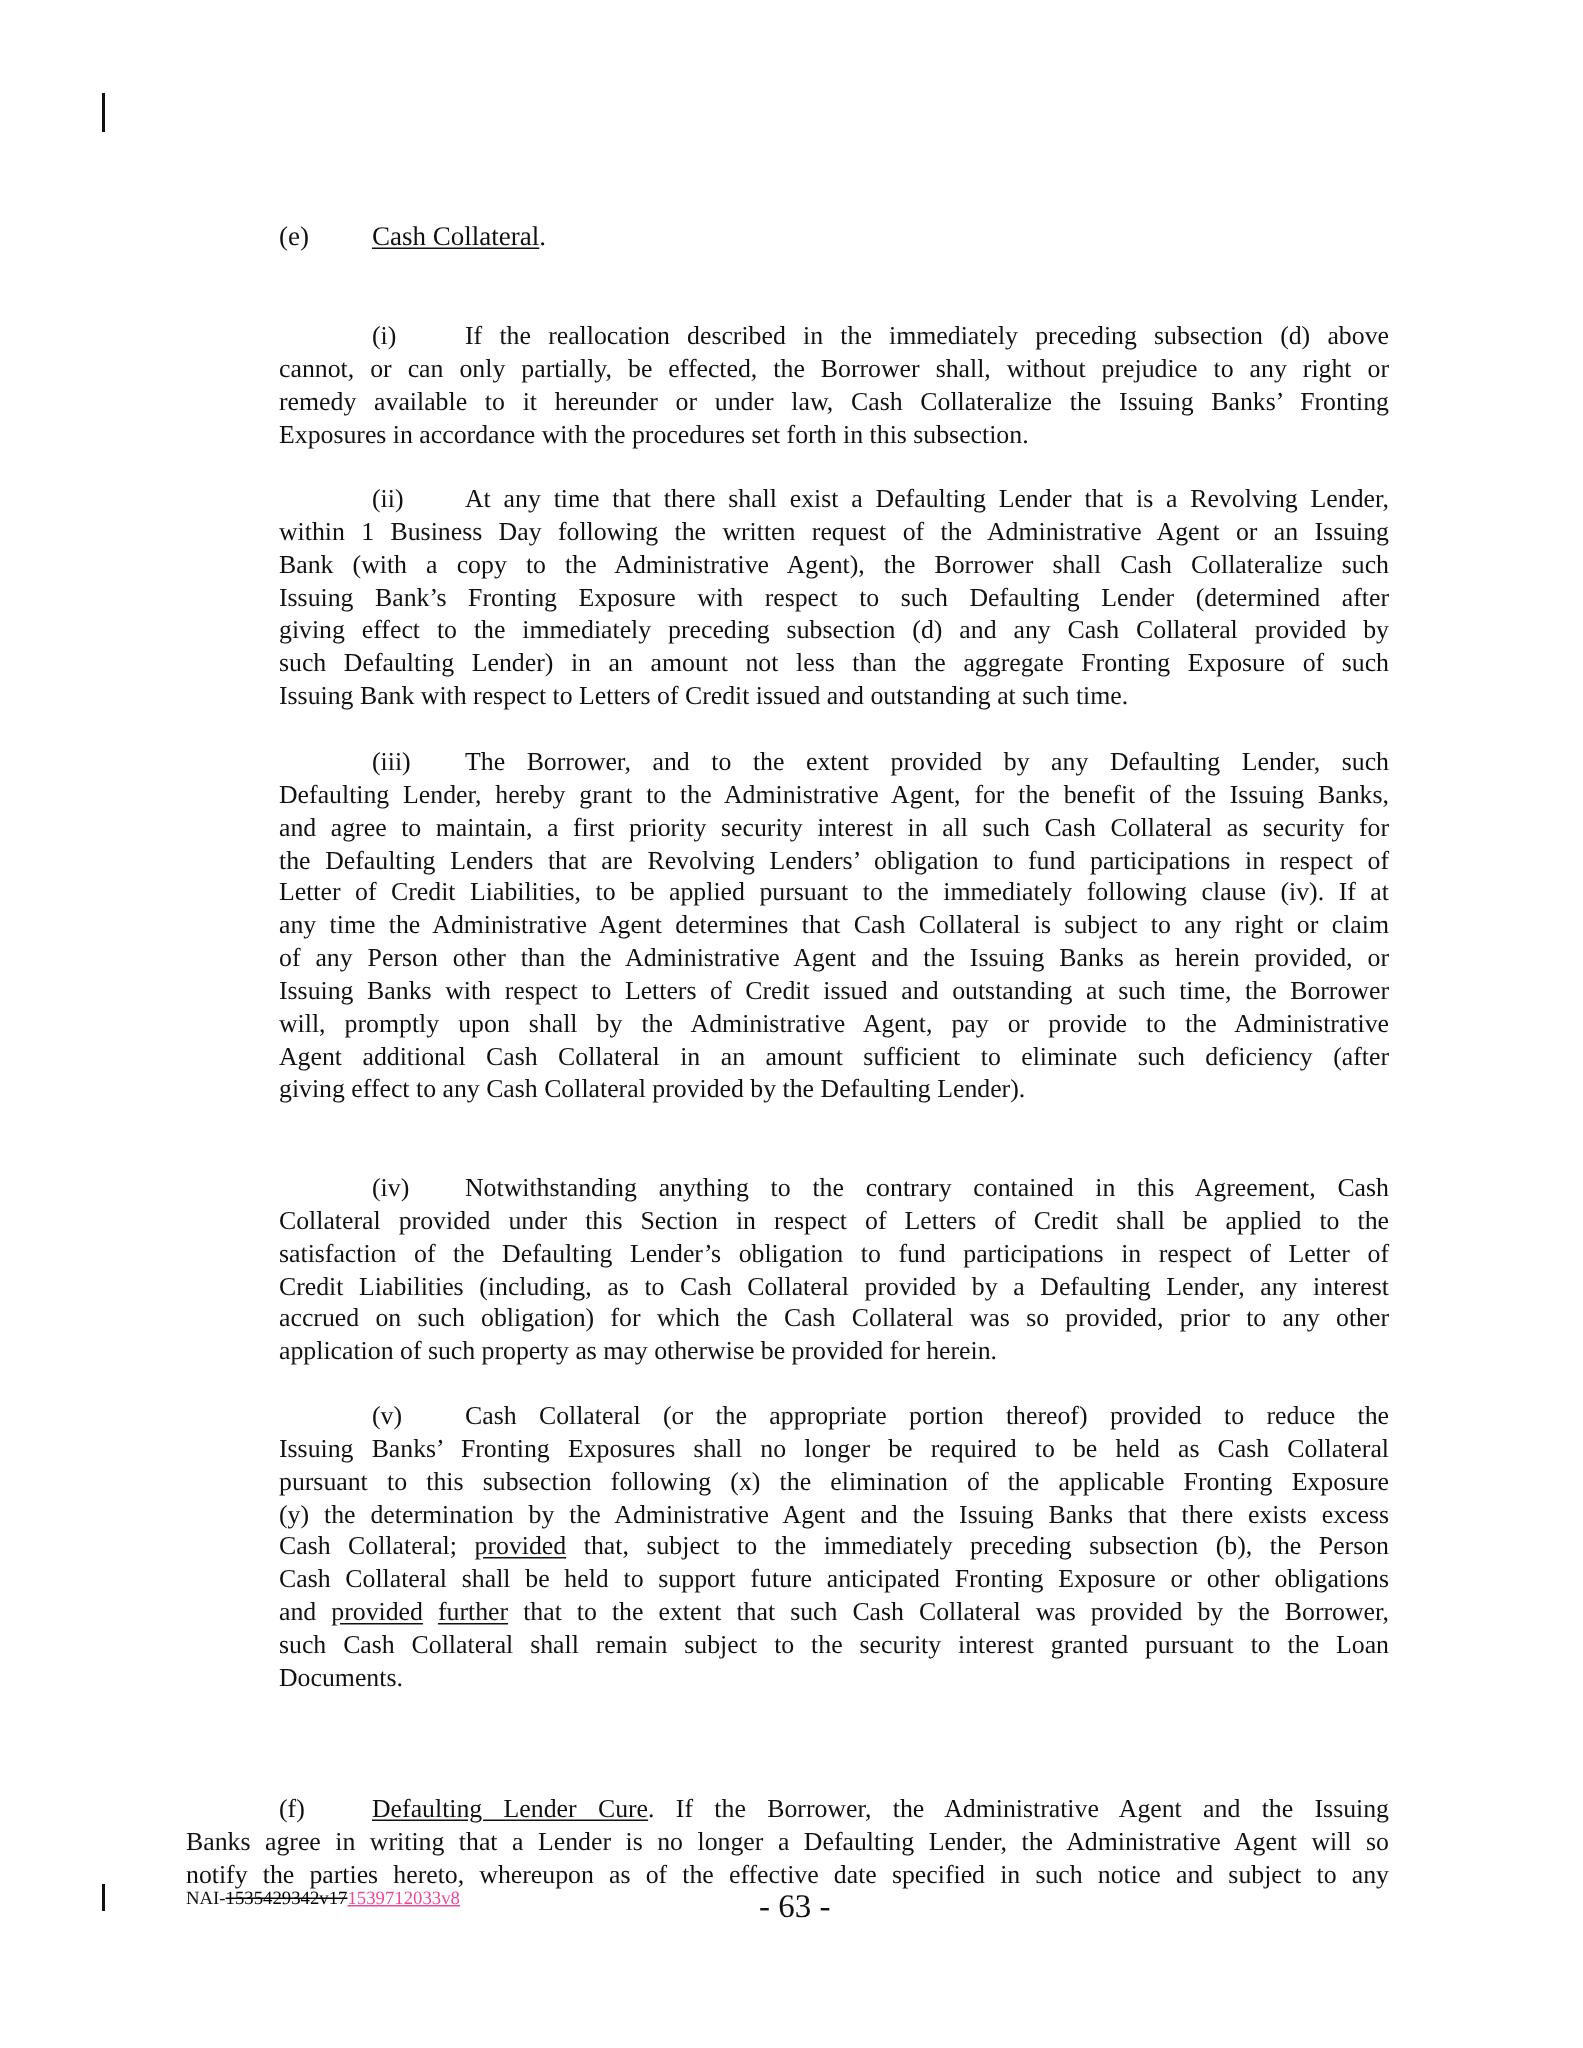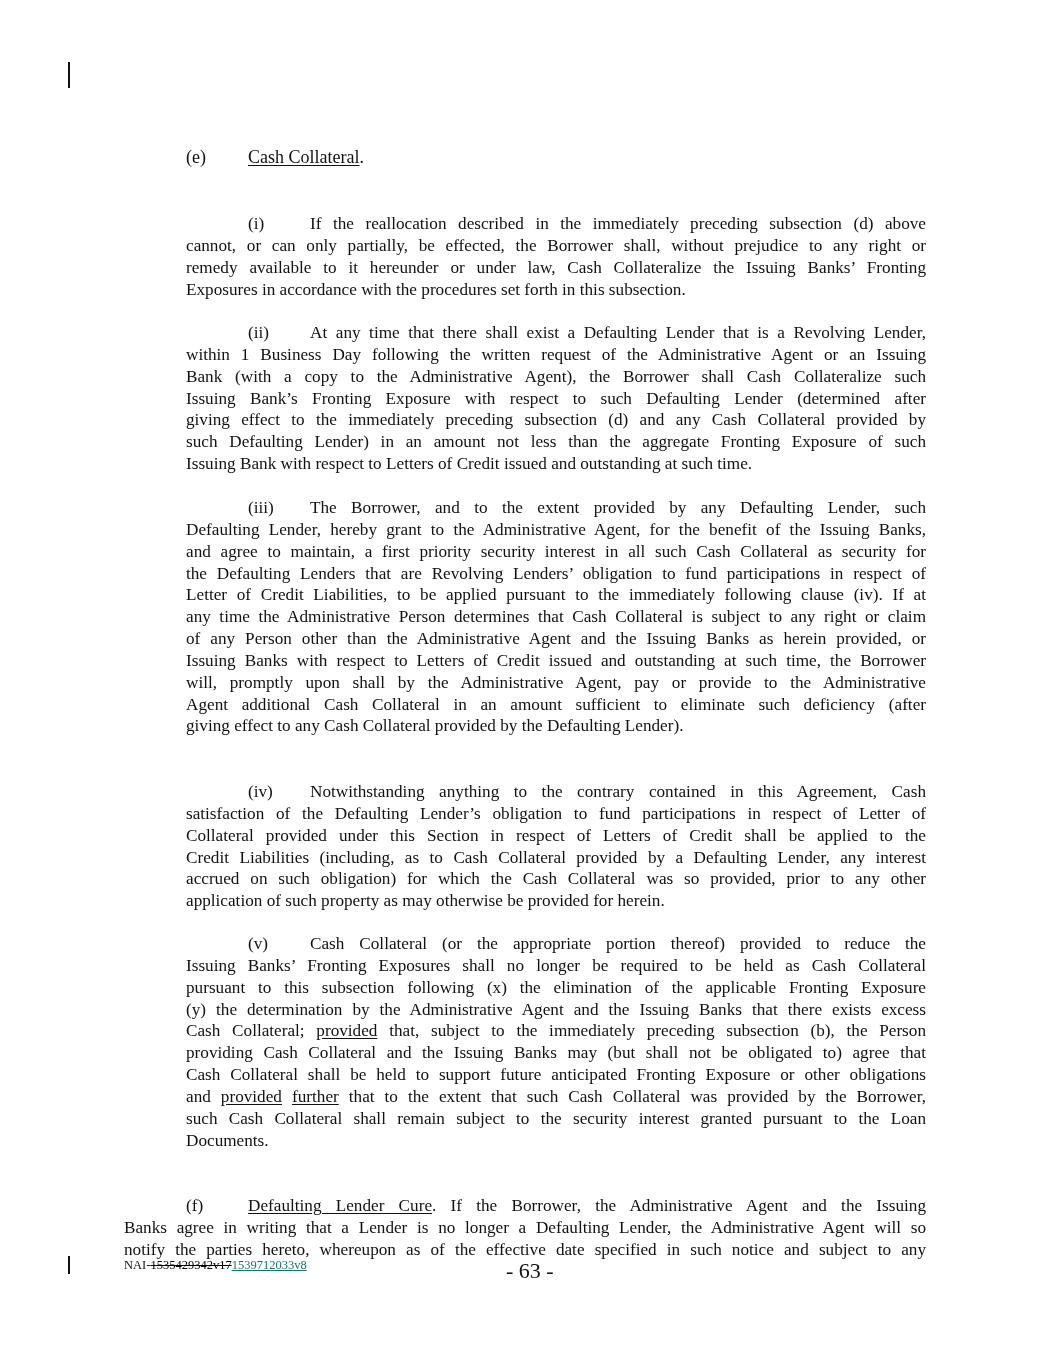--- a/index.html
+++ b/index.html
@@ -9,21 +9,21 @@
   .page-text { position: absolute; font-size: 17.2px; line-height: 21.85px; }
   .line { display: block; white-space: nowrap; text-align: justify; text-align-last: justify; height: 21.85px; }
   .line.last { text-align-last: left; }
   .u { text-decoration: underline; text-underline-offset: 2px; }
   .tab-num { display: inline-block; width: 62px; text-align: left; }
   .para { position: absolute; margin-top: 23px; }
   .heading-e { position: absolute; left: 186px; top: 147px; font-size: 18px; }
   .heading-e .tab-num { width: 62px; }
   .footer-id { position: absolute; left: 124px; top: 1258px; font-size: 12.5px; font-family: "Liberation Serif", serif; }
   .deleted { color: #000000; text-decoration: line-through; }
-  .inserted { color: #0f766e; text-decoration: underline; }
+  .inserted { color: #ec4899; text-decoration: underline; }
   .page-num { position: absolute; left: 506px; top: 1258px; font-size: 22px; }
 </style>
 </head>
 <body>
 
 <div class="change-bar" style="top:62px;height:26px;"></div>
 
 <div class="heading-e">
   <span class="tab-num">(e)</span><span class="u">Cash Collateral</span><span>.</span>
 </div>
@@ -44,44 +44,43 @@
   <span class="line">such Defaulting Lender) in an amount not less than the aggregate Fronting Exposure of such</span>
   <span class="line last">Issuing Bank with respect to Letters of Credit issued and outstanding at such time.</span>
 </div>
 
 <div class="page-text para" style="left:186px;top:474px;width:740px;">
   <span class="line"><span style="padding-left:62px;"></span><span class="tab-num">(iii)</span><span>The Borrower, and to the extent provided by any Defaulting Lender, such</span></span>
   <span class="line">Defaulting Lender, hereby grant to the Administrative Agent, for the benefit of the Issuing Banks,</span>
   <span class="line">and agree to maintain, a first priority security interest in all such Cash Collateral as security for</span>
   <span class="line">the Defaulting Lenders that are Revolving Lenders’ obligation to fund participations in respect of</span>
   <span class="line">Letter of Credit Liabilities, to be applied pursuant to the immediately following clause (iv).  If at</span>
-  <span class="line">any time the Administrative Person determines that Cash Collateral is subject to any right or claim</span>
+  <span class="line">any time the Administrative Agent determines that Cash Collateral is subject to any right or claim</span>
   <span class="line">of any Person other than the Administrative Agent and the Issuing Banks as herein provided, or</span>
   <span class="line">Issuing Banks with respect to Letters of Credit issued and outstanding at such time, the Borrower</span>
   <span class="line">will, promptly upon shall by the Administrative Agent, pay or provide to the Administrative</span>
   <span class="line">Agent additional Cash Collateral in an amount sufficient to eliminate such deficiency (after</span>
   <span class="line last">giving effect to any Cash Collateral provided by the Defaulting Lender).</span>
 </div>
 
 <div class="page-text para" style="left:186px;top:758px;width:740px;">
   <span class="line"><span style="padding-left:62px;"></span><span class="tab-num">(iv)</span><span>Notwithstanding anything to the contrary contained in this Agreement, Cash</span></span>
+  <span class="line">Collateral provided under this Section in respect of Letters of Credit shall be applied to the</span>
   <span class="line">satisfaction of the Defaulting Lender’s obligation to fund participations in respect of Letter of</span>
-  <span class="line">Collateral provided under this Section in respect of Letters of Credit shall be applied to the</span>
   <span class="line">Credit Liabilities (including, as to Cash Collateral provided by a Defaulting Lender, any interest</span>
   <span class="line">accrued on such obligation) for which the Cash Collateral was so provided, prior to any other</span>
   <span class="line last">application of such property as may otherwise be provided for herein.</span>
 </div>
 
 <div class="page-text para" style="left:186px;top:910px;width:740px;">
   <span class="line"><span style="padding-left:62px;"></span><span class="tab-num">(v)</span><span>Cash Collateral (or the appropriate portion thereof) provided to reduce the</span></span>
   <span class="line">Issuing Banks’ Fronting Exposures shall no longer be required to be held as Cash Collateral</span>
   <span class="line">pursuant to this subsection following (x) the elimination of the applicable Fronting Exposure</span>
   <span class="line">(y) the determination by the Administrative Agent and the Issuing Banks that there exists excess</span>
   <span class="line"><span>Cash Collateral; </span><span class="u">provided</span><span> that, subject to the immediately preceding subsection (b), the Person</span></span>
-  <span class="line">providing Cash Collateral and the Issuing Banks may (but shall not be obligated to) agree that</span>
   <span class="line">Cash Collateral shall be held to support future anticipated Fronting Exposure or other obligations</span>
   <span class="line"><span>and </span><span class="u">provided</span><span style="white-space: pre;"> </span><span class="u">further</span><span> that to the extent that such Cash Collateral was provided by the Borrower,</span></span>
   <span class="line">such Cash Collateral shall remain subject to the security interest granted pursuant to the Loan</span>
   <span class="line last">Documents.</span>
 </div>
 
 <div class="page-text para" style="left:124px;top:1172px;width:802px;">
   <span class="line"><span style="padding-left:62px;"></span><span class="tab-num">(f)</span><span class="u">Defaulting Lender Cure</span><span>.  If the Borrower, the Administrative Agent and the Issuing</span></span>
   <span class="line">Banks agree in writing that a Lender is no longer a Defaulting Lender, the Administrative Agent will so</span>
   <span class="line">notify the parties hereto, whereupon as of the effective date specified in such notice and subject to any</span>

